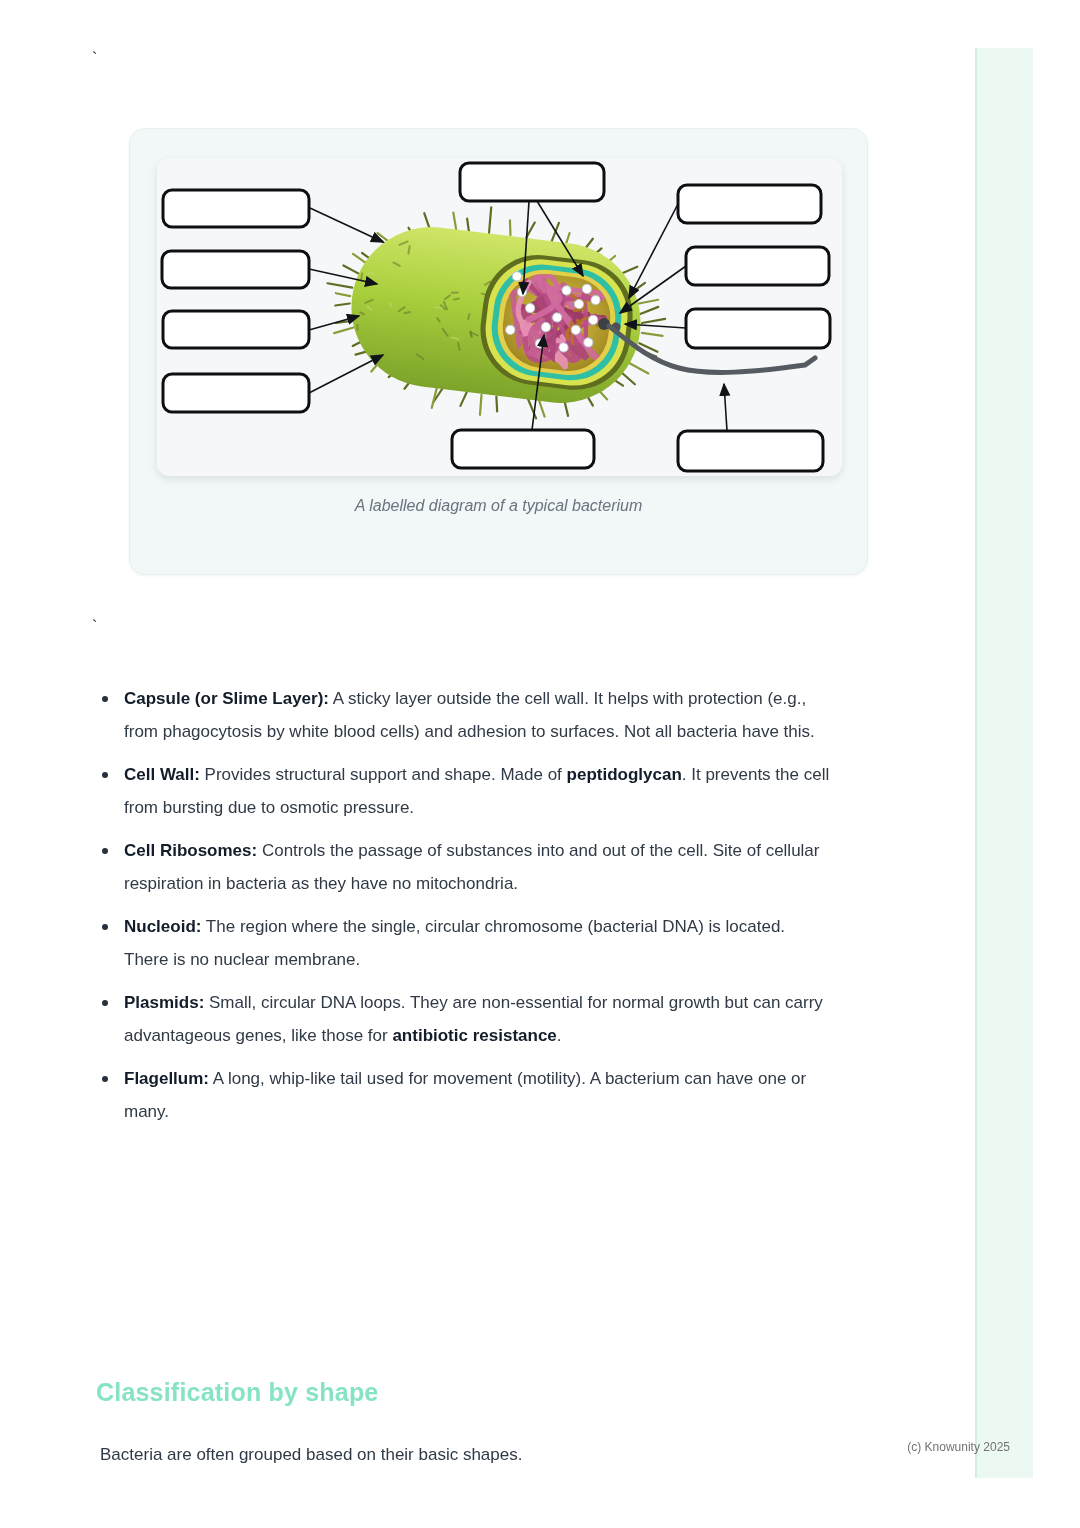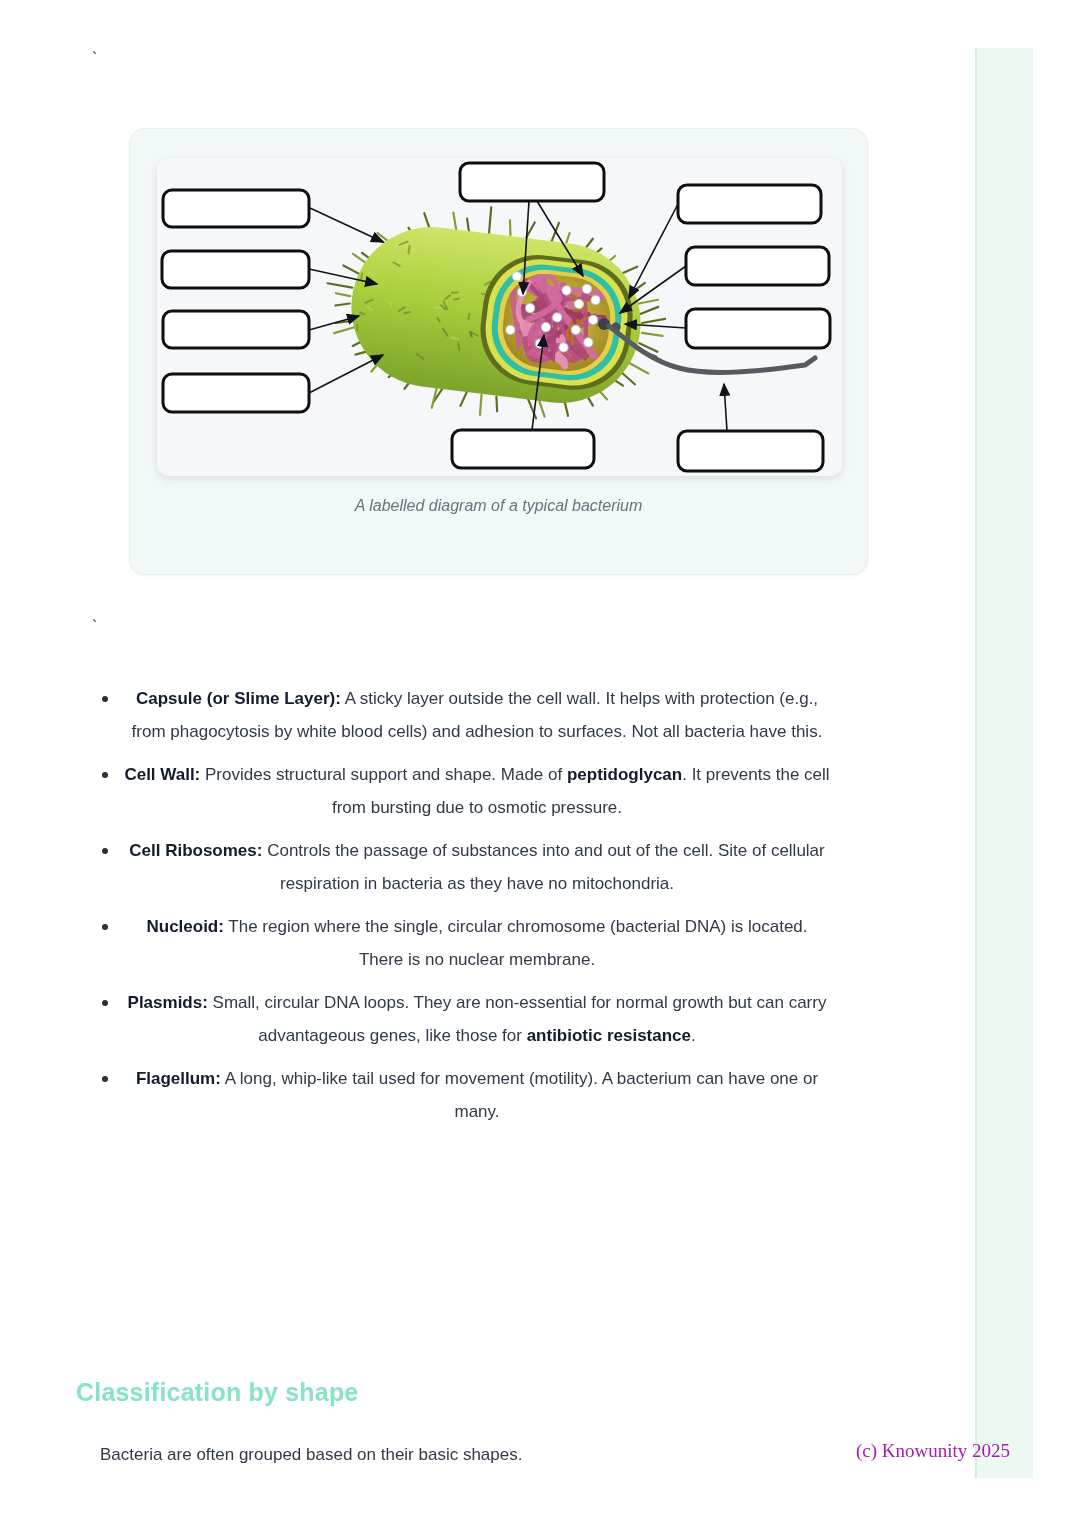--- a/index.html
+++ b/index.html
@@ -13,29 +13,29 @@
   .figure-card{position:absolute;left:93px;top:128px;width:737px;height:445px;
                background:#f2f7f7;border:1px solid #e7f0ee;border-radius:16px;
                box-shadow:0 1px 3px rgba(0,0,0,.05);margin-left:36px;}
   .diagram-panel{position:absolute;left:27px;top:29px;width:685px;height:318px;
                  background:#f6f7f9;border-radius:12px;box-shadow:0 3px 9px rgba(0,0,0,.10);}
   .diagram-panel svg{display:block;border-radius:12px;}
   .caption{position:absolute;left:0;right:0;top:368px;text-align:center;
            font-style:italic;font-size:16px;color:#6b7280;}
   .notes{position:absolute;left:93px;top:682px;width:737px;margin:0;padding:0;list-style:none;}
   .notes li{position:relative;padding-left:31px;margin:0 0 10px 0;
-            font-size:17px;line-height:33px;color:#303a46;text-align:center;}
+            font-size:17px;line-height:33px;color:#303a46;}
   .notes li::before{content:"";position:absolute;left:9px;top:14px;width:6px;height:6px;
             border-radius:50%;background:#28303c;}
   .notes b{font-weight:700;color:#121c2a;}
-  .section-heading{position:absolute;left:76px;top:1378px;margin:0;
+  .section-heading{position:absolute;left:96px;top:1378px;margin:0;
             font-size:25px;font-weight:600;color:#86e3c3;letter-spacing:.2px;}
   .section-paragraph{position:absolute;left:92px;top:1437px;margin:8px;
             font-size:17px;color:#303a46;}
-  .watermark{position:absolute;right:70px;top:1440px;font-size:19px;color:#a21caf;z-index:5;font-family:Liberation Serif, serif;}
+  .watermark{position:absolute;right:70px;top:1440px;font-size:12px;color:#737373;z-index:5;}
 </style>
 </head>
 <body>
 
 <div class="page">
 
   <div class="stripe"></div>
 
   <span class="tick tick1">`</span>
 

